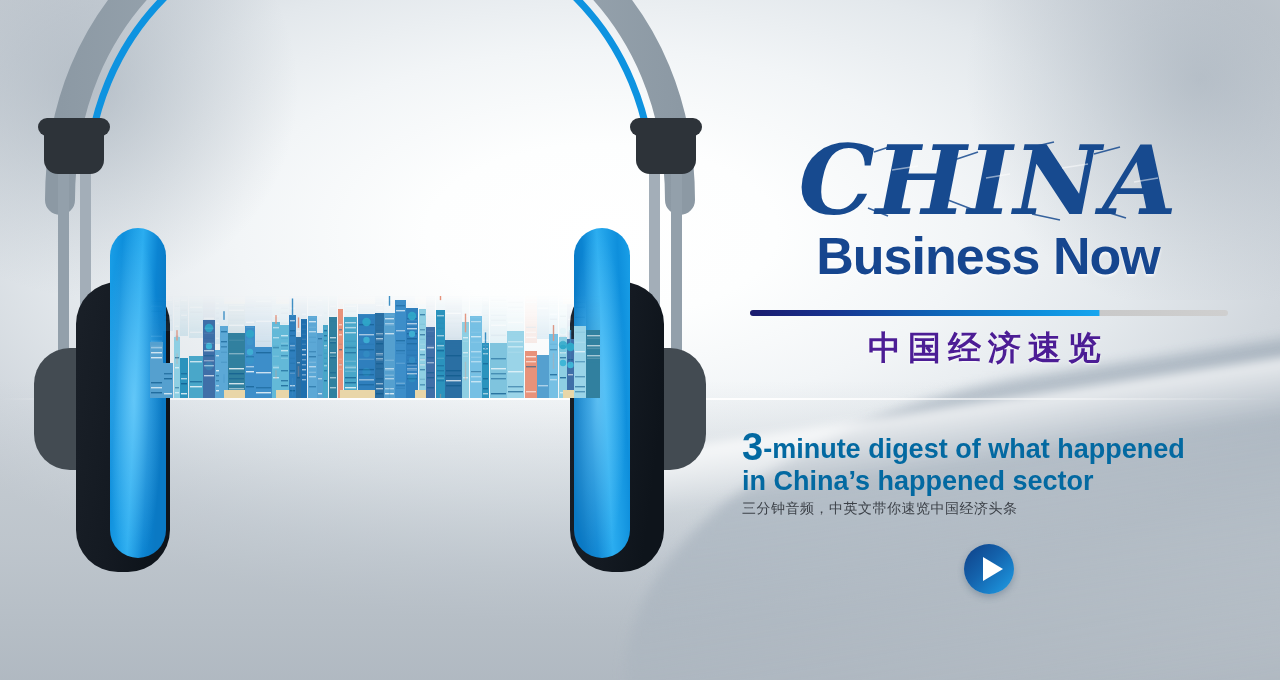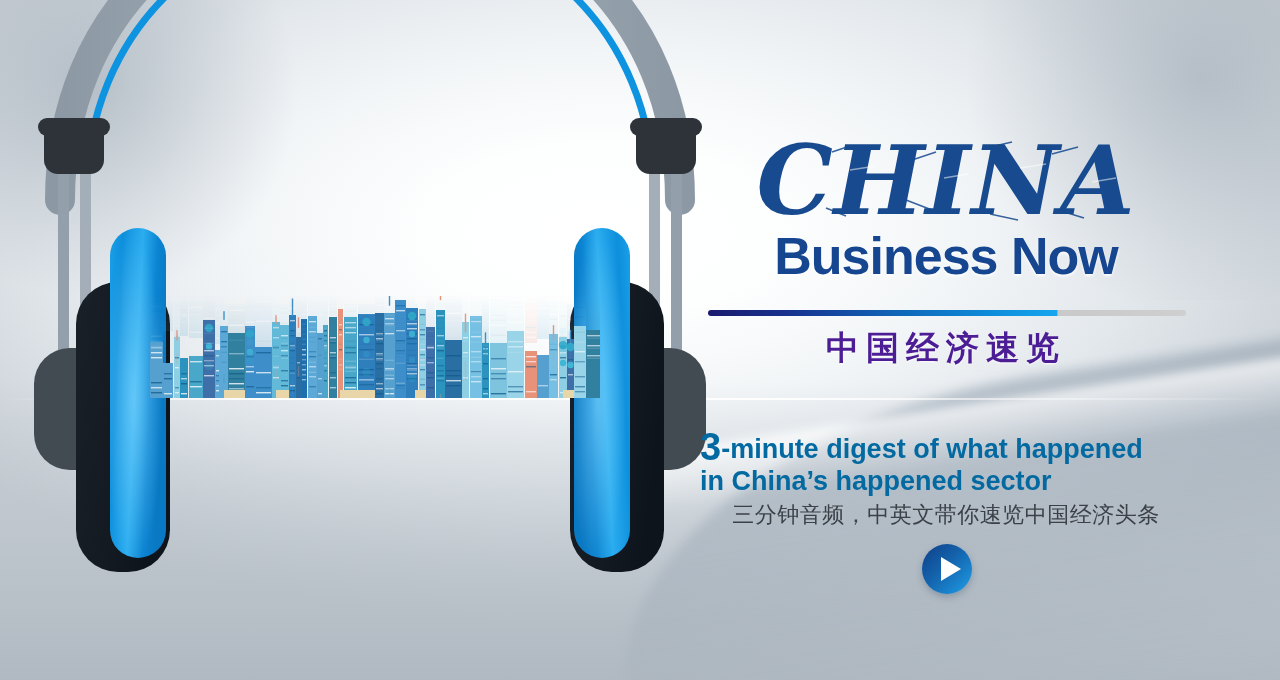--- a/index.html
+++ b/index.html
@@ -37,36 +37,36 @@
 
   
   .skyline-wrap{position:absolute;left:150px;top:296px;width:450px;height:212px;}
   .sky-svg{position:absolute;left:0;top:0;}
   .sky-reflect{position:absolute;left:0;top:102px;width:450px;height:104px;
     transform:scaleY(-1);transform-origin:top;opacity:.42;
     -webkit-mask-image:linear-gradient(to top, rgba(0,0,0,0) 0%, rgba(0,0,0,.25) 30%, rgba(0,0,0,.85) 95%);
     mask-image:linear-gradient(to top, rgba(0,0,0,0) 0%, rgba(0,0,0,.25) 30%, rgba(0,0,0,.85) 95%);}
 
   
-  .panel{position:absolute;left:700px;top:0;width:500px;height:608px;}
+  .panel{position:absolute;left:742px;top:0;width:500px;height:608px;}
   .china-brush{position:absolute;left:0;top:130px;width:492px;height:105px;}
   .business-now{position:absolute;left:0;top:230px;width:492px;text-align:center;
     font-size:52px;font-weight:700;color:#16468f;letter-spacing:-1px;line-height:1;
     text-shadow:0 2px 3px rgba(255,255,255,.85);}
   .rule{position:absolute;left:8px;top:310px;width:478px;height:6px;border-radius:3px;
     background:linear-gradient(to right,#1b1b6e 0%,#18318d 16%,#0f62b5 38%,#0d8ad8 58%,#17a6ef 73%,#c9c9c9 73.2%,#cfcfcf 100%);}
   .cn-title{position:absolute;left:0;top:326px;width:492px;text-align:center;
     font-size:33px;font-weight:600;color:#4c1d95;letter-spacing:7px;
     font-family:"DejaVu Sans","Liberation Sans",sans-serif;
     text-shadow:0 1px 2px rgba(255,255,255,.8);}
   .tagline{position:absolute;left:0;top:428px;width:492px;text-align:left;
     color:#0369a1;font-size:27px;font-weight:700;line-height:1.16;}
   .tagline .big3{font-size:38px;font-weight:700;line-height:1;vertical-align:-2px;}
-  .cn-tagline{position:absolute;left:0;top:500px;width:492px;text-align:center;
-    font-size:22px;color:#3c4148;letter-spacing:.5px;
+  .cn-tagline{position:absolute;left:0;top:500px;width:492px;
+    font-size:14px;color:#3c4148;letter-spacing:.5px;
     font-family:"DejaVu Sans","Liberation Sans",sans-serif;}
   .play-btn{position:absolute;left:222px;top:544px;width:50px;height:50px;border-radius:50%;
     background:linear-gradient(135deg,#0f3f86 0%,#1463ad 45%,#1a87d0 78%,#2aa0e2 100%);
     box-shadow:0 3px 7px rgba(40,70,100,.3);cursor:pointer;}
   .play-btn::after{content:"";position:absolute;left:19px;top:13px;
     border-left:20px solid #ffffff;border-top:12px solid transparent;border-bottom:12px solid transparent;}
 </style>
 </head>
 <body>
 

